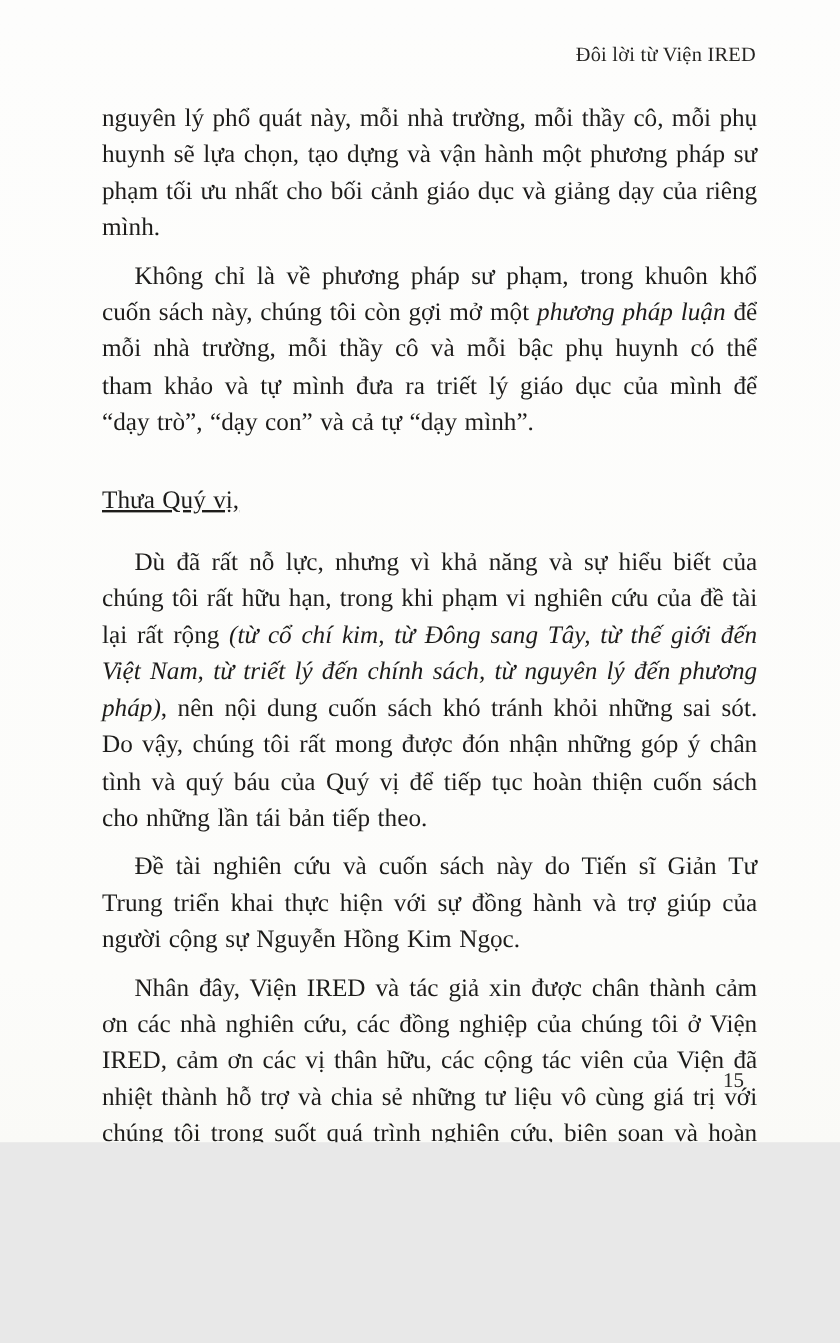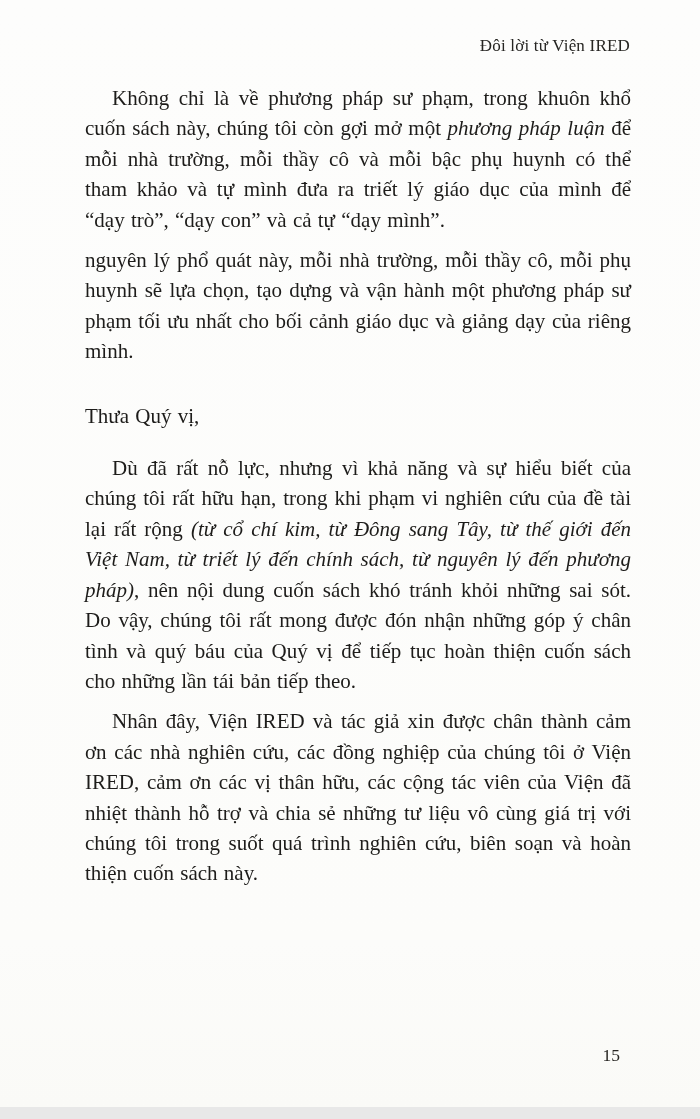--- a/index.html
+++ b/index.html
@@ -3,21 +3,21 @@
 <meta charset="utf-8">
 <style>
   html, body {
     margin: 0;
     padding: 0;
     background: #e8e8e8;
   }
   .page {
     position: relative;
     width: 700px;
-    height: 1107px;
+    height: 952px;
     margin: 0 auto;
     background: linear-gradient(180deg, #fdfdfc 0%, #fcfcfa 85%, #fafaf7 100%);
     overflow: hidden;
     font-family: "Liberation Serif", "DejaVu Serif", serif;
     color: #1d1c1a;
   }
   .running-header {
     position: absolute;
     top: 36px;
     right: 70px;
@@ -38,40 +38,42 @@
     text-align: justify;
     text-justify: inter-word;
     word-spacing: 1px;
   }
   .body-text p.indent {
     text-indent: 27px;
   }
   .body-text p.salutation {
     margin: 34px 0 22px 0;
     text-align: left;
+    text-decoration: underline;
   }
   .italic {
     font-style: italic;
   }
   .page-number {
     position: absolute;
     right: 80px;
     bottom: 41px;
     font-size: 17.5px;
     color: #262522;
   }
 </style>
 </head>
 <body>
 
 <div class="page">
   <div class="running-header">Đôi lời từ Viện IRED</div>
 
   <div class="body-text">
+      <p class="para"><span>nguyên lý phổ quát này, mỗi nhà trường, mỗi thầy cô, mỗi phụ huynh sẽ lựa chọn, tạo dựng và vận hành một phương pháp sư phạm tối ưu nhất cho bối cảnh giáo dục và giảng dạy của riêng mình.</span></p>
       <p class="para indent"><span>Không chỉ là về phương pháp sư phạm, trong khuôn khổ cuốn sách này, chúng tôi còn gợi mở một </span><span class="italic">phương pháp luận</span><span> để mỗi nhà trường, mỗi thầy cô và mỗi bậc phụ huynh có thể tham khảo và tự mình đưa ra triết lý giáo dục của mình để “dạy trò”, “dạy con” và cả tự “dạy mình”.</span></p>
-      <p class="para"><span>nguyên lý phổ quát này, mỗi nhà trường, mỗi thầy cô, mỗi phụ huynh sẽ lựa chọn, tạo dựng và vận hành một phương pháp sư phạm tối ưu nhất cho bối cảnh giáo dục và giảng dạy của riêng mình.</span></p>
       <p class="salutation"><span>Thưa Quý vị,</span></p>
       <p class="para indent"><span>Dù đã rất nỗ lực, nhưng vì khả năng và sự hiểu biết của chúng tôi rất hữu hạn, trong khi phạm vi nghiên cứu của đề tài lại rất rộng </span><span class="italic">(từ cổ chí kim, từ Đông sang Tây, từ thế giới đến Việt Nam, từ triết lý đến chính sách, từ nguyên lý đến phương pháp)</span><span>, nên nội dung cuốn sách khó tránh khỏi những sai sót. Do vậy, chúng tôi rất mong được đón nhận những góp ý chân tình và quý báu của Quý vị để tiếp tục hoàn thiện cuốn sách cho những lần tái bản tiếp theo.</span></p>
+      <p class="para indent"><span>Đề tài nghiên cứu và cuốn sách này do Tiến sĩ Giản Tư Trung triển khai thực hiện với sự đồng hành và trợ giúp của người cộng sự Nguyễn Hồng Kim Ngọc.</span></p>
       <p class="para indent"><span>Nhân đây, Viện IRED và tác giả xin được chân thành cảm ơn các nhà nghiên cứu, các đồng nghiệp của chúng tôi ở Viện IRED, cảm ơn các vị thân hữu, các cộng tác viên của Viện đã nhiệt thành hỗ trợ và chia sẻ những tư liệu vô cùng giá trị với chúng tôi trong suốt quá trình nghiên cứu, biên soạn và hoàn thiện cuốn sách này.</span></p>
     </div>
 
   <div class="page-number">15</div>
 </div>
 
 </body></html>

